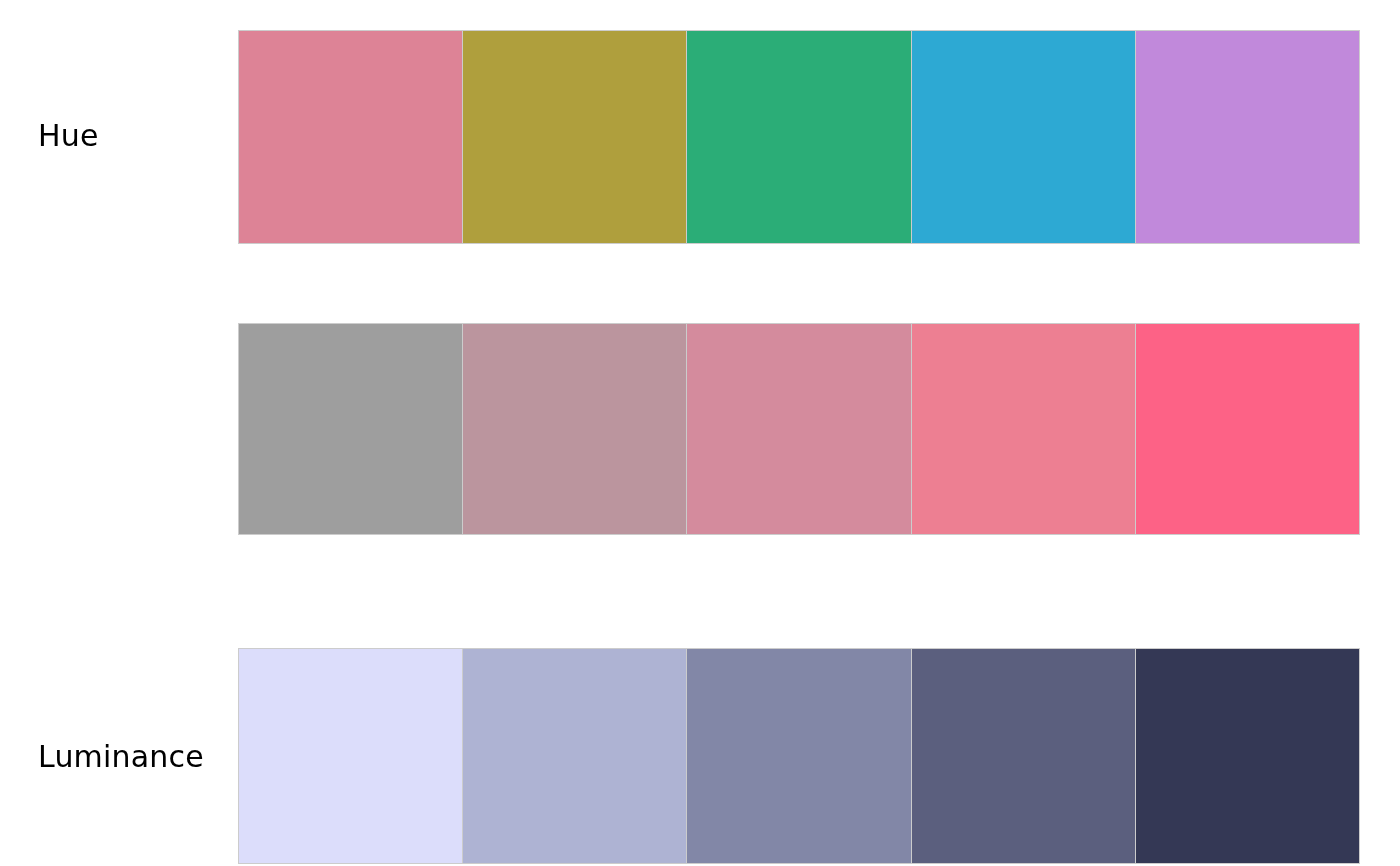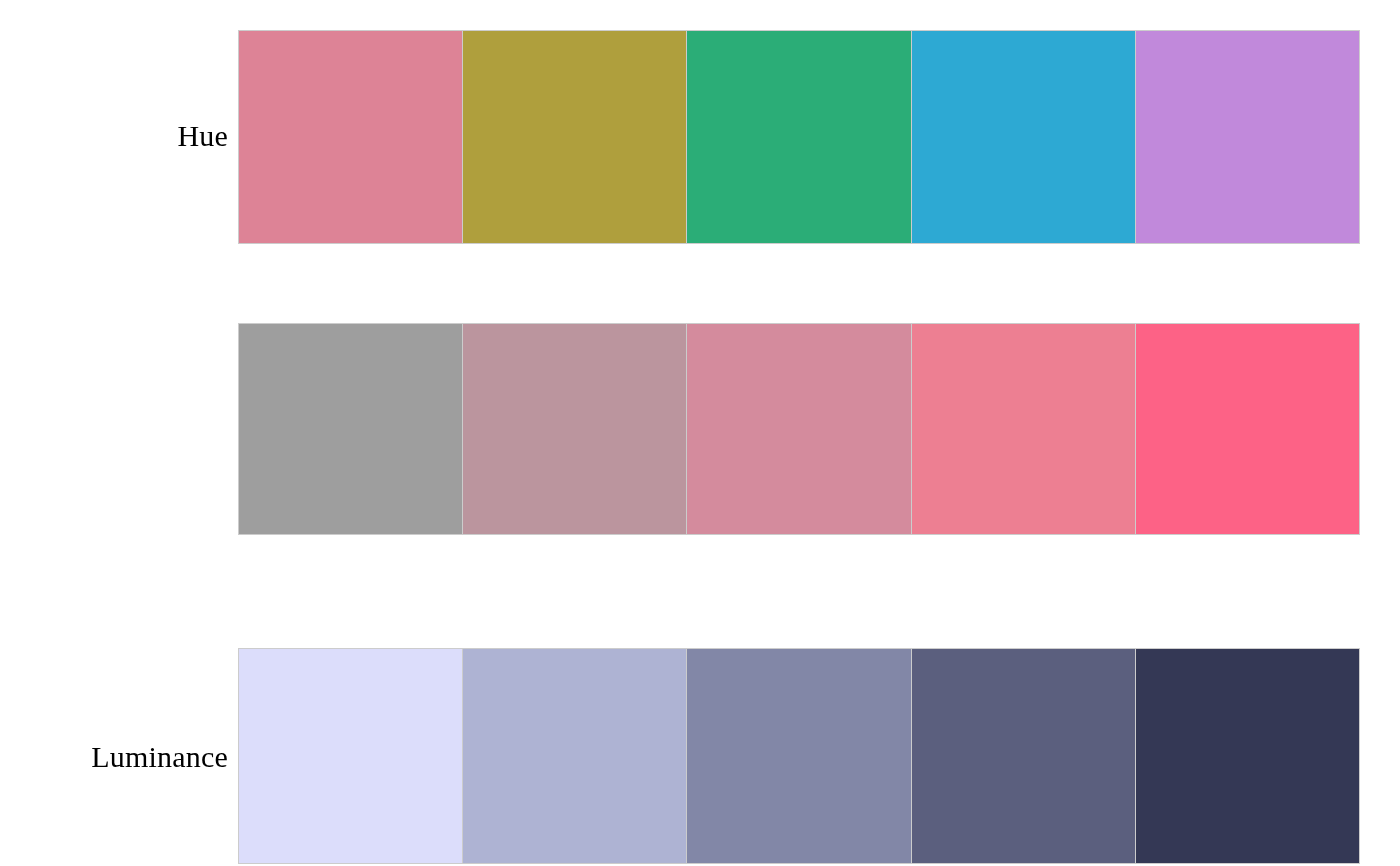--- a/index.html
+++ b/index.html
@@ -38,22 +38,21 @@
 
   .row-label {
     position: absolute;
     left: 38px;
     width: 190px;
     font-size: 30px;
     line-height: 34px;
     color: #000000;
     letter-spacing: 0.2px;
     white-space: nowrap;
-    text-align: right;
-    font-family: Liberation Serif, serif;
+    text-align: left;
   }
   
   .row-hue .row-label       { top: 89px; }
   .row-chroma .row-label    { top: 95px; }
   .row-luminance .row-label { top: 92px; }
 
   .swatch-strip {
     position: absolute;
     left: 238px;
     width: 1122px;

